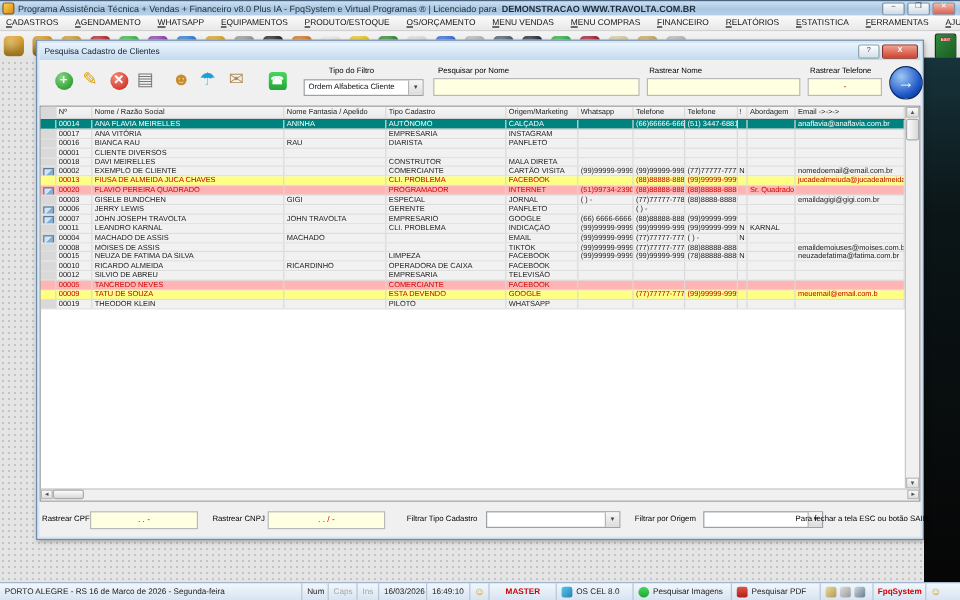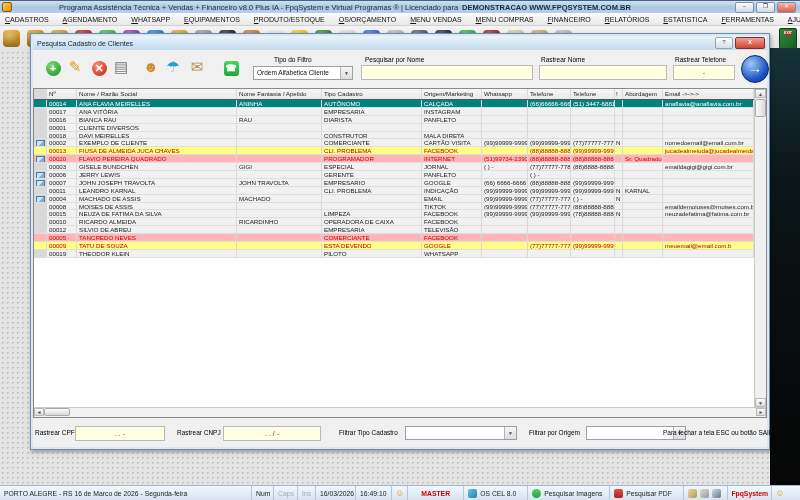--- a/index.html
+++ b/index.html
@@ -8,21 +8,21 @@
        -webkit-font-smoothing:antialiased;}
   .abs{position:absolute;}
 
   
   #titlebar{left:0;top:0;width:800px;height:13px;
     background:linear-gradient(180deg,#cfe1f2 0%,#a9c6e2 55%,#b7d0e8 100%);
     border-top:1px solid #47637f;box-sizing:border-box;
     display:flex;align-items:center;font-size:7.5px;color:#1b2c3d;}
   #app-icon{width:8px;height:8px;margin:0 3px 0 2px;border-radius:2px;
     background:linear-gradient(135deg,#ffd24a,#d88a1e);border:1px solid #8a5a10;}
-  #title-text{white-space:nowrap;overflow:hidden;margin-left:44px;}
+  #title-text{white-space:nowrap;overflow:hidden;}
   #title-lic{font-weight:bold;margin-left:4px;}
   #win-btns{margin-left:auto;display:flex;gap:2px;padding-right:4px;}
   .wbtn{width:17px;height:9px;border:1px solid #7d93a9;border-radius:2px;
     background:linear-gradient(180deg,#fdfdfd,#cdd9e6);font-size:6px;line-height:7px;
     text-align:center;color:#334;}
   .wbtn.close{background:linear-gradient(180deg,#f2b7ab,#d8604a);color:#fff;}
 
   #menubar{left:0;top:13px;width:800px;height:13px;
     background:linear-gradient(180deg,#fbfbfb,#e8e8e8);
     border-bottom:1px solid #d0d0d0;box-sizing:border-box;
@@ -148,21 +148,21 @@
   .red{color:#d00000;font-weight:bold;}
   .sicon{display:inline-block;width:9px;height:9px;border-radius:2px;margin-right:3px;flex:0 0 auto;}
   .smiley{color:#d8a012;font-size:9px;padding:0 3px;}
 </style>
 </head>
 <body>
 
 <div class="abs" id="titlebar">
   <span id="app-icon"></span>
   <span id="title-text">Programa Assistência Técnica + Vendas + Financeiro v8.0 Plus IA - FpqSystem e Virtual Programas ® | Licenciado para</span>
-  <span id="title-lic">DEMONSTRACAO WWW.FPQSYSTEM.COM.BR</span>
+  <span id="title-lic">DEMONSTRACAO WWW.TRAVOLTA.COM.BR</span>
   <span id="win-btns">
     <span class="wbtn">–</span>
     <span class="wbtn">❐</span>
     <span class="wbtn close">✕</span>
   </span>
 </div>
 
 <div class="abs" id="menubar">
     <span class="menu-item">CADASTROS</span>
     <span class="menu-item">AGENDAMENTO</span>

